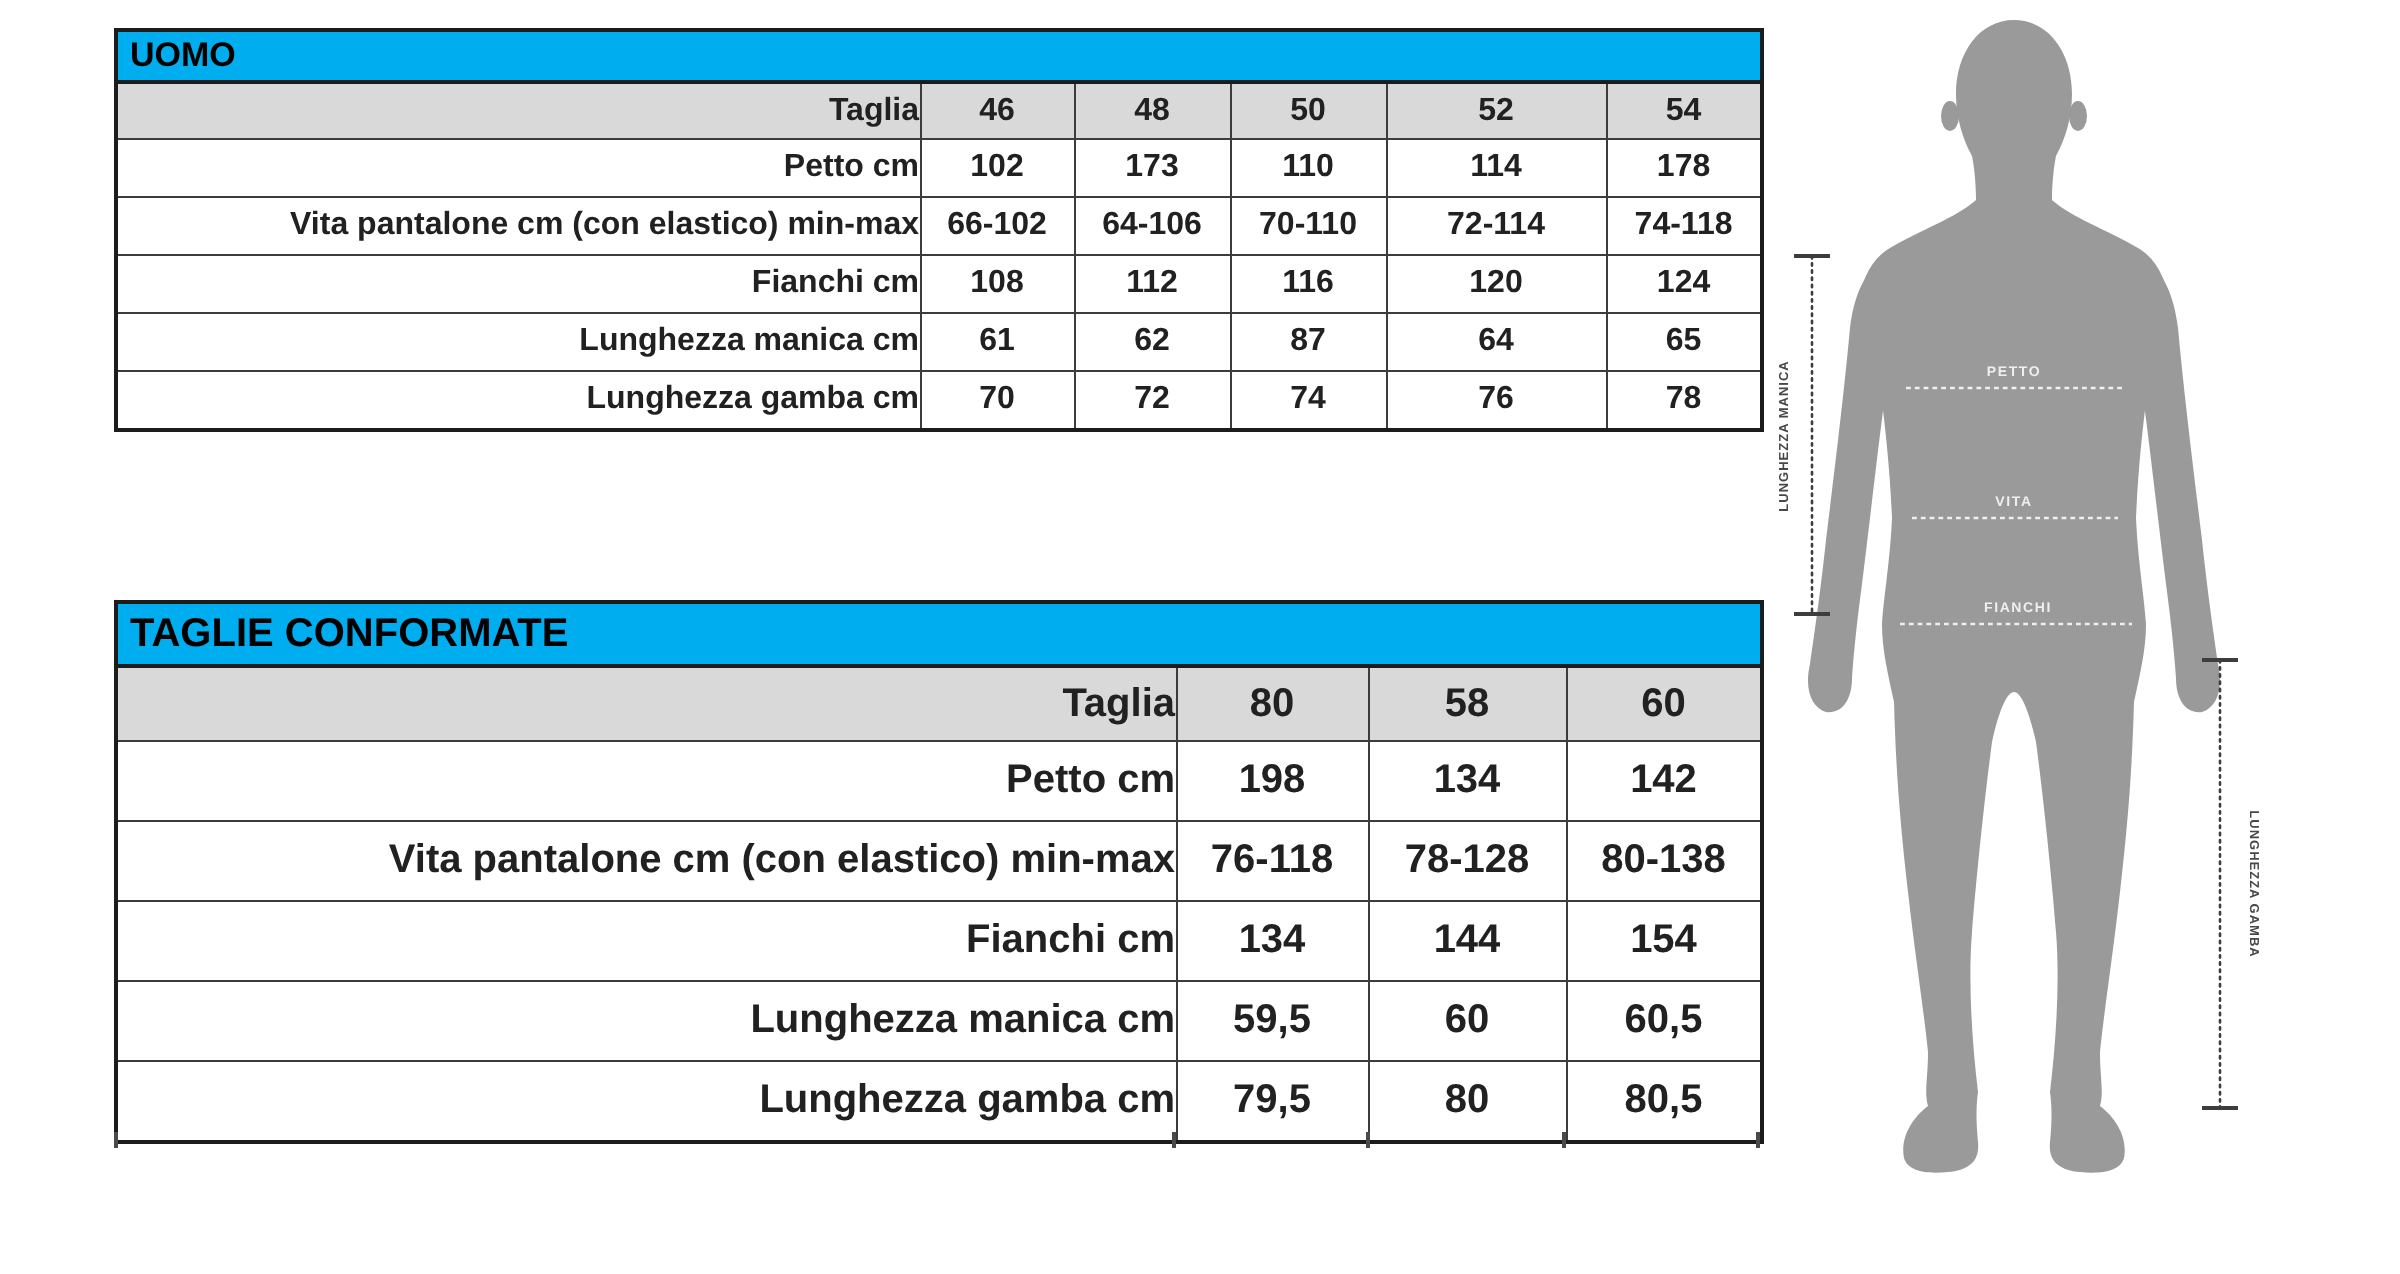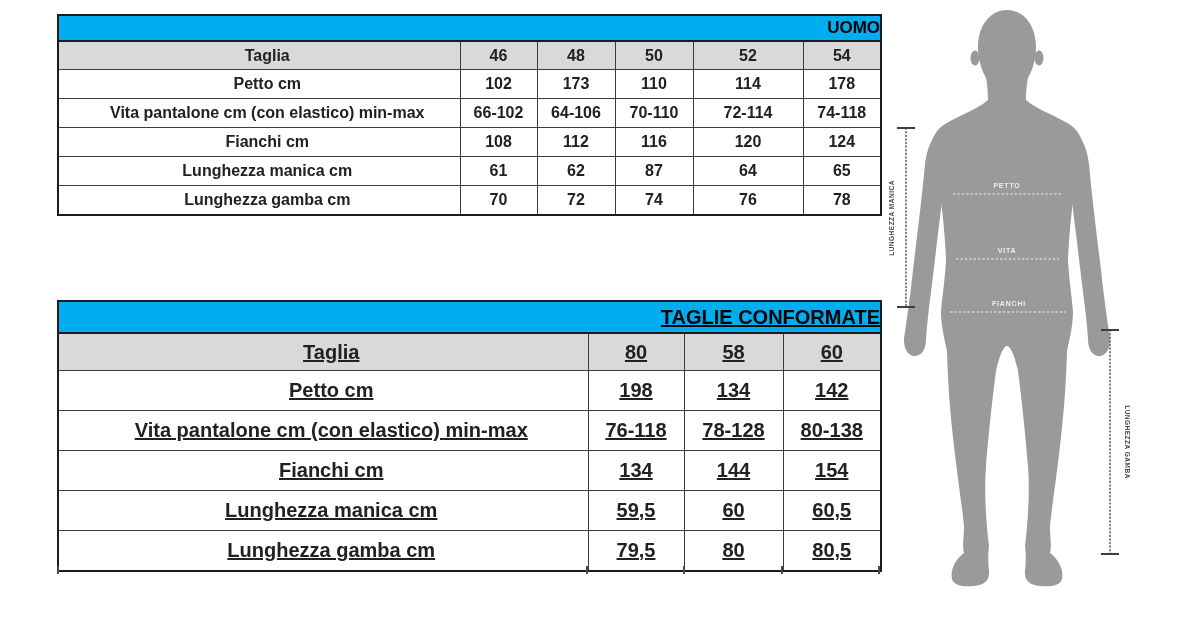--- a/index.html
+++ b/index.html
@@ -13,34 +13,34 @@
   }
   .size-table td{
     border:1.6px solid #3c3c3c;
     color:var(--text_dark);
     font-weight:700;
     text-align:center;
     vertical-align:middle;
     overflow:hidden;white-space:nowrap;
     padding:0;
   }
-  .size-table td.lbl{text-align:center;padding-left:16px;}
+  .size-table td.lbl{text-align:right;padding-left:16px;}
   .size-table tr.title-row td{
     background:var(--header_cyan);
-    color:#000;text-align:right;padding-left:6px;
+    color:#000;text-align:left;padding-left:6px;
     border-bottom:2px solid #1c1c1c;
   }
   .size-table tr.head-row td{background:var(--row_gray);}
   
   .t1 td{font-size:16px;}
   .t1 tr.title-row td{height:24px;font-size:17px;}
   .t1 tr.head-row td{height:27px;}
   .t1 tr.data-row td{height:28px;}
   
-  .t2 td{font-size:20px;text-decoration:underline;}
+  .t2 td{font-size:20px;}
   .t2 tr.title-row td{height:30px;font-size:20px;}
   .t2 tr.head-row td{height:36px;}
   .t2 tr.data-row td{height:39px;}
   
   .stub{position:absolute;width:2px;height:8px;background:#4a4a4a;}
   
   .figure-svg{position:absolute;left:878px;top:0;}
   .body-shape{fill:var(--silhouette);}
   .body-dash{stroke:#f4f4f4;stroke-width:1.2;stroke-dasharray:2.4 2;fill:none;opacity:.95;}
   .body-label{fill:#efefef;font-size:7px;font-weight:700;letter-spacing:.8px;text-anchor:middle;}

